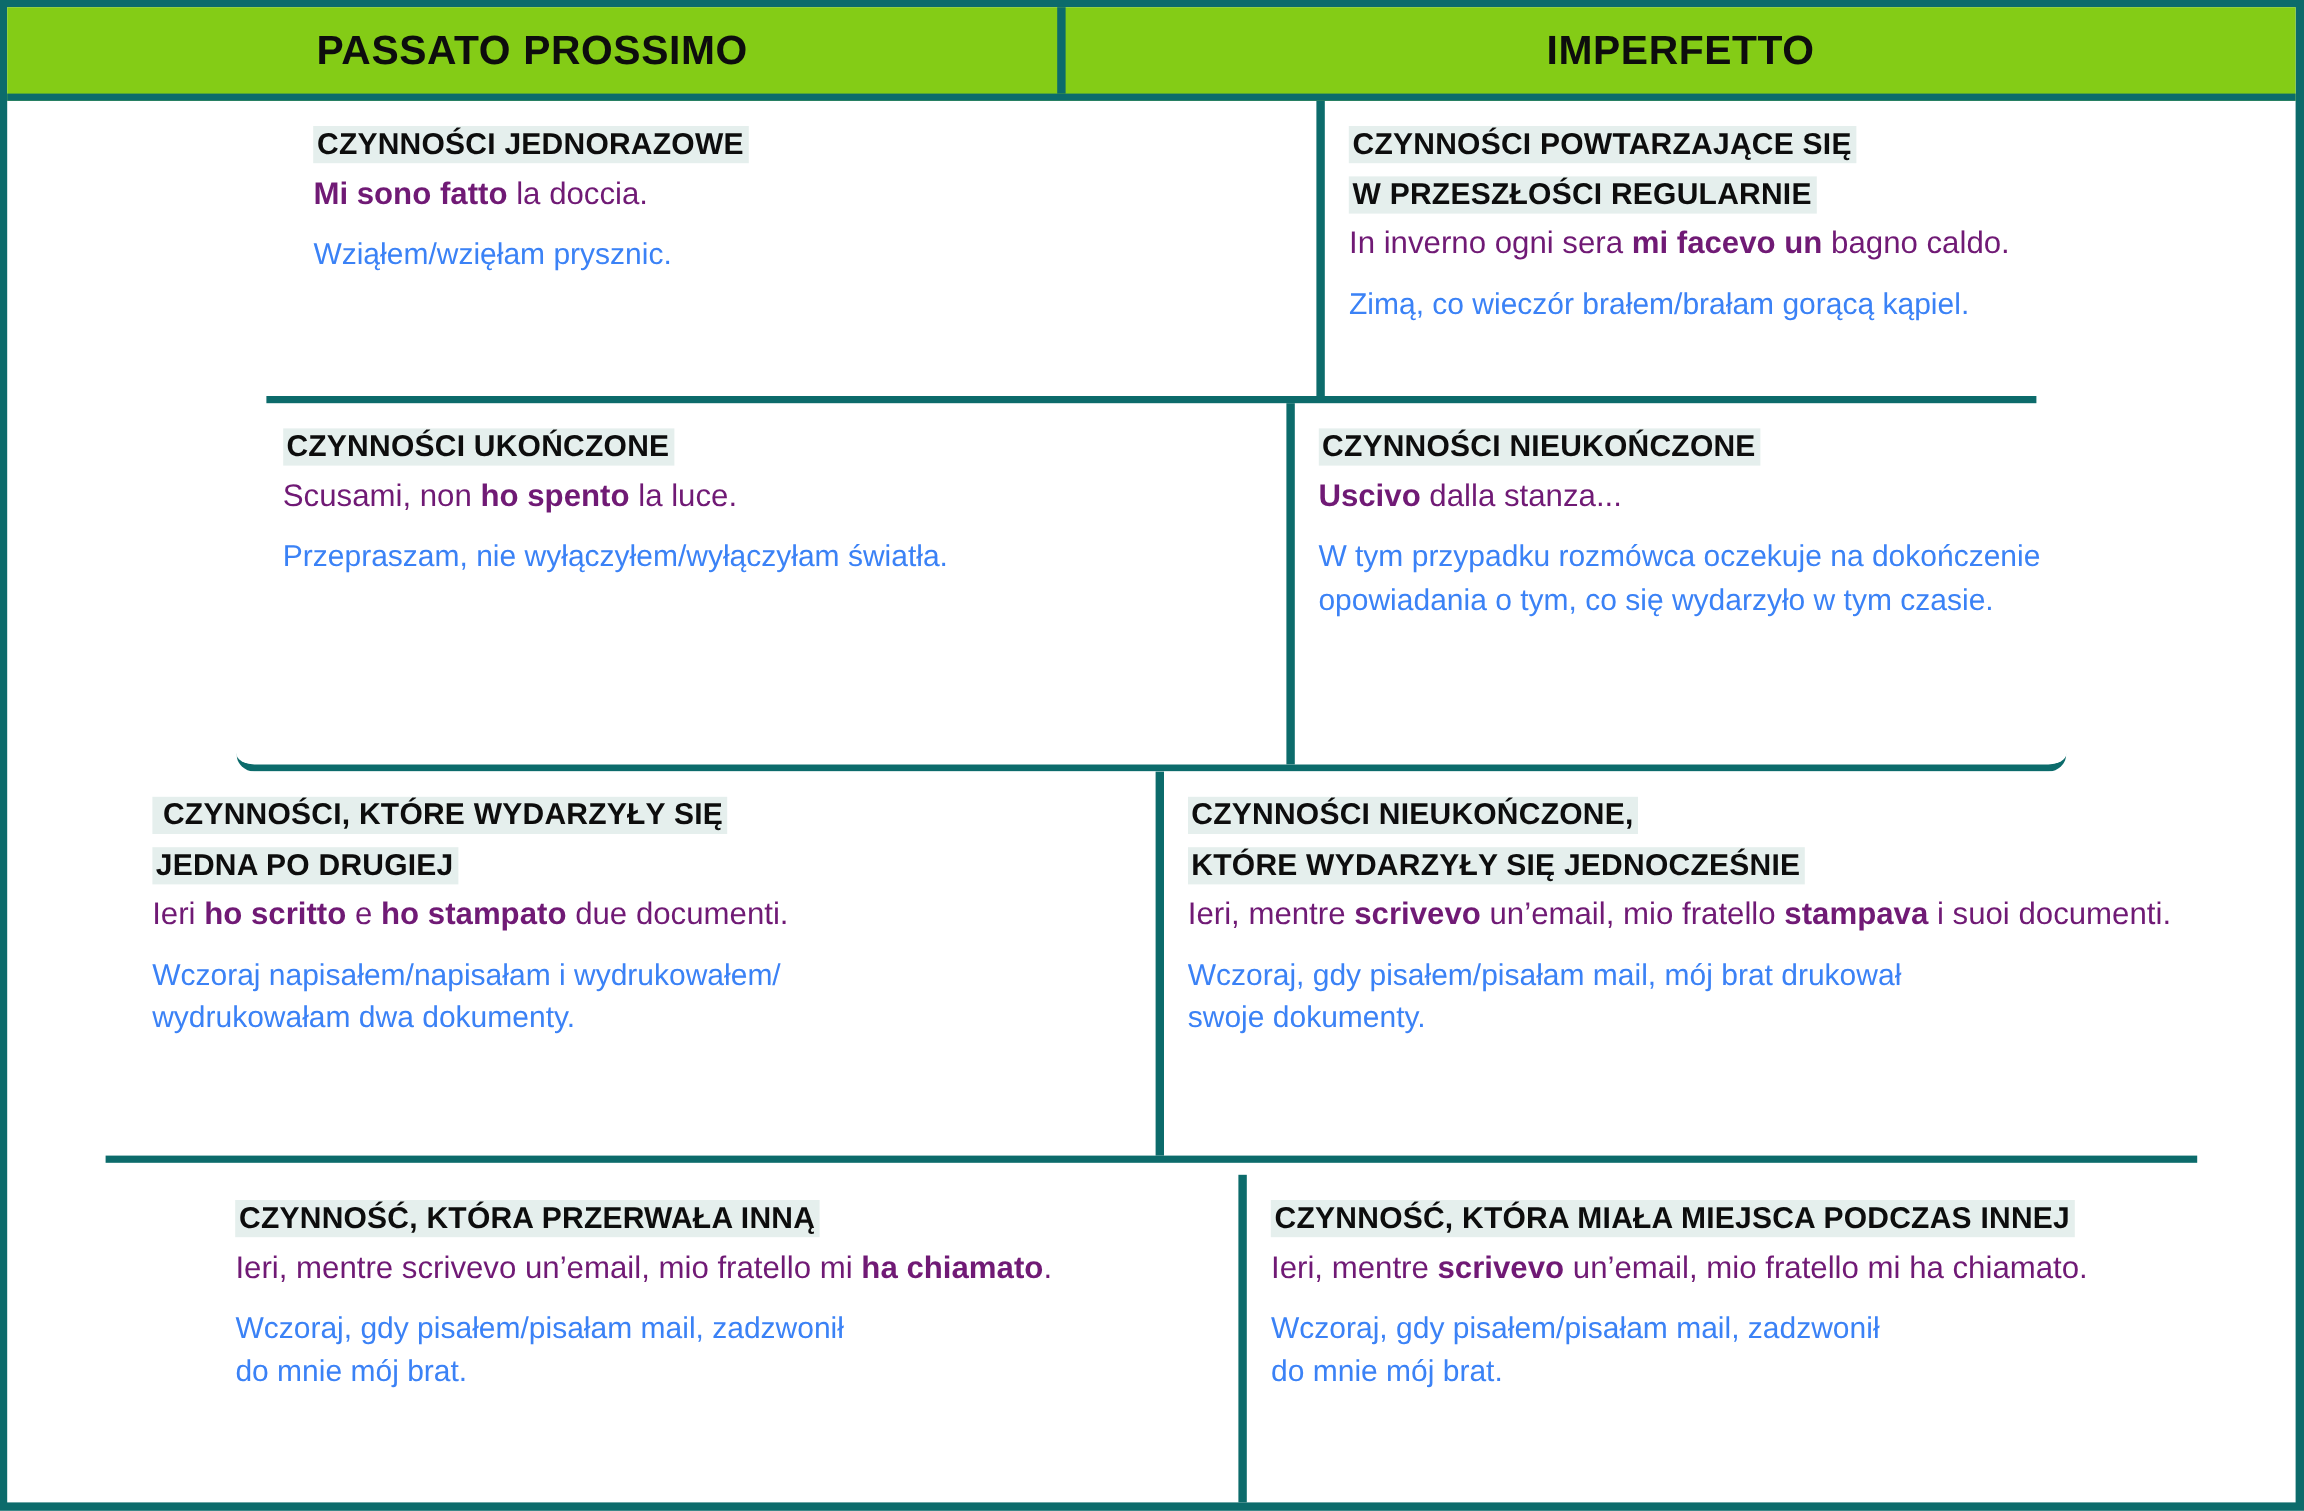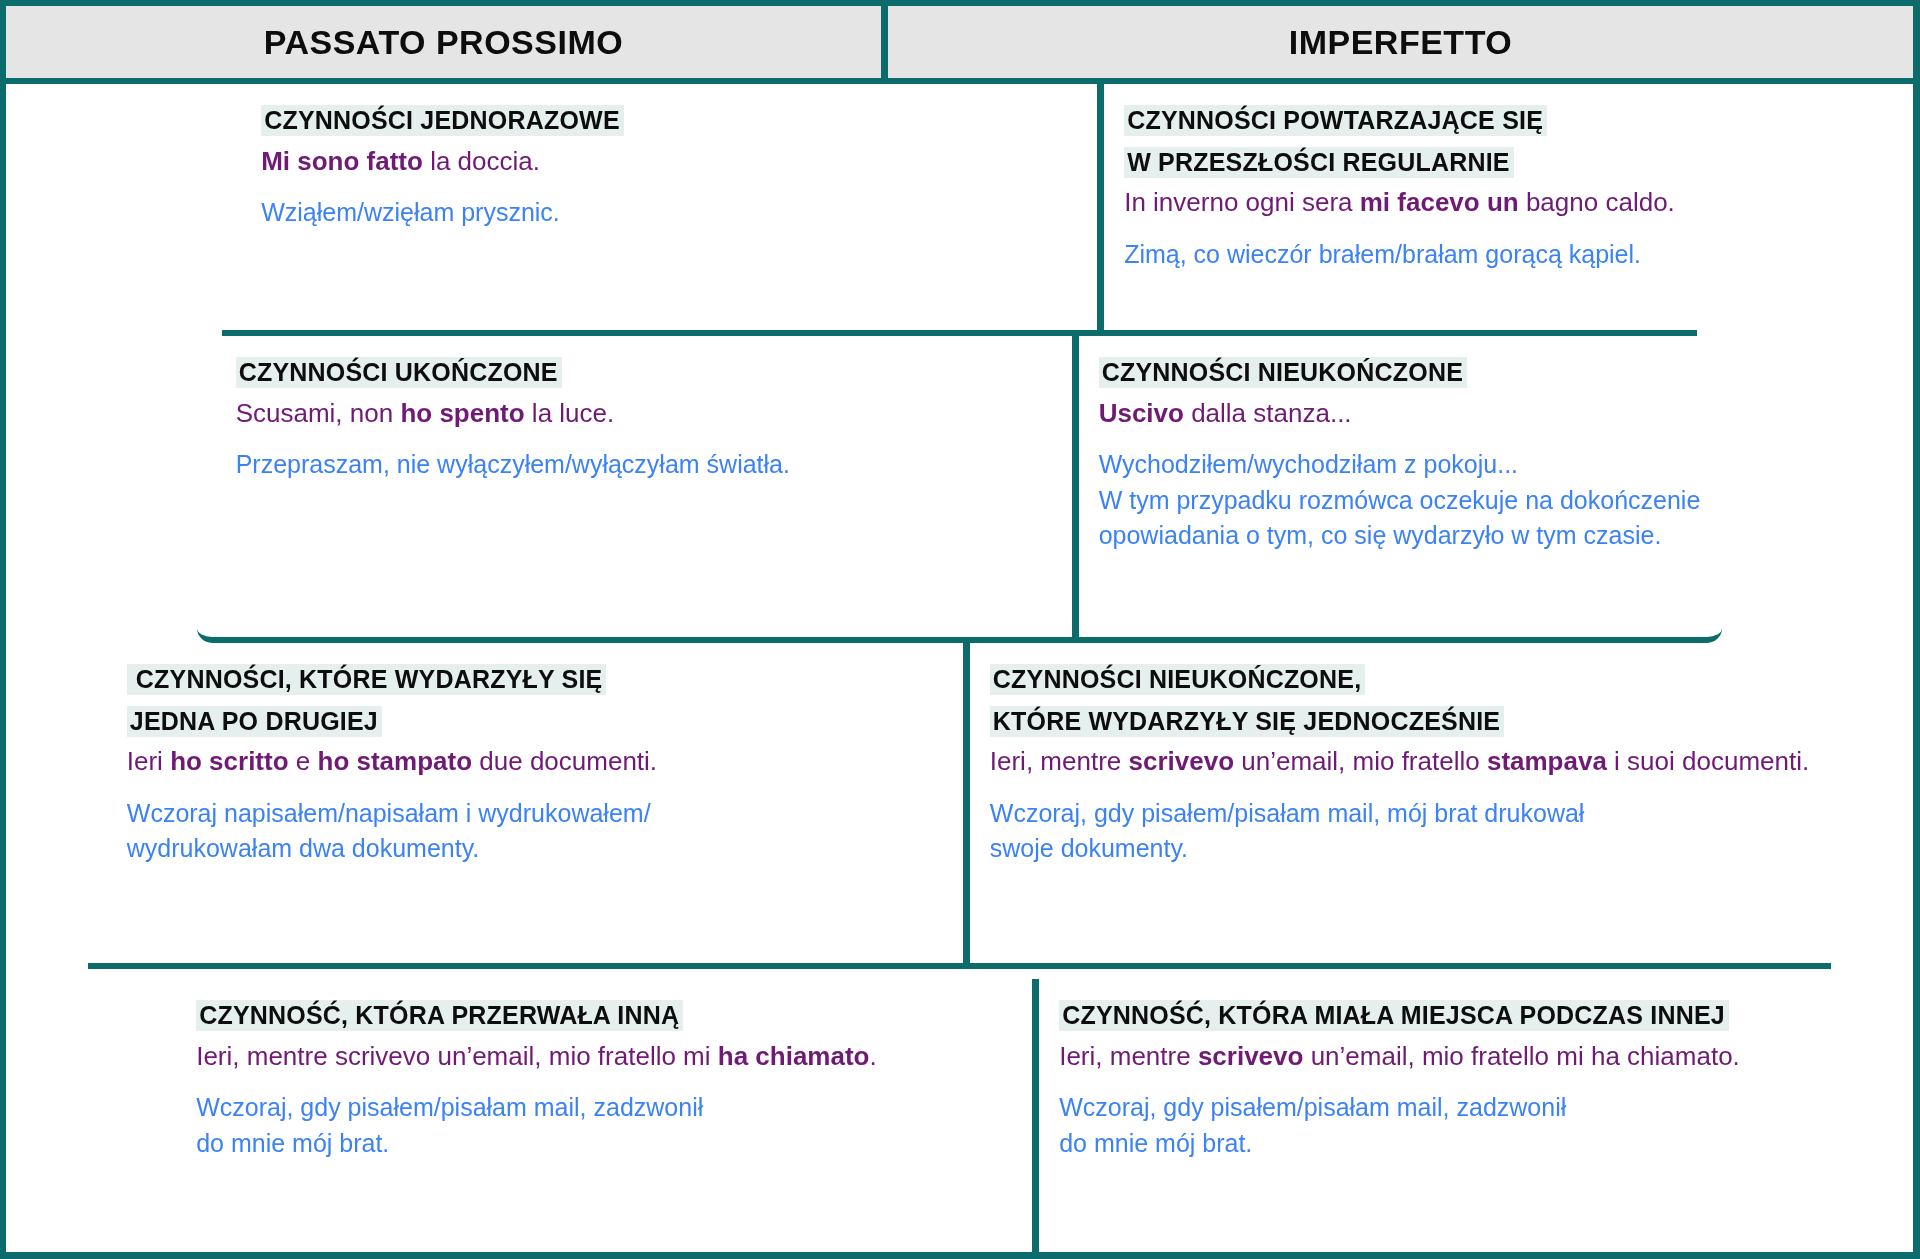--- a/index.html
+++ b/index.html
@@ -31,21 +31,21 @@
     height: 100%;
     background: #ffffff;
     display: flex;
     flex-direction: column;
   }
 
   
   .header-row {
     display: flex;
     flex: 0 0 72px;
-    background: #e5e5e5;
+    background: #84cc16;
     border-bottom: 6px solid #0c6b6b;
   }
   .header-cell {
     display: flex;
     align-items: center;
     justify-content: center;
     box-sizing: border-box;
     height: 100%;
   }
   .header-cell.left  { flex: 0 0 882px; border-right: 7px solid #0c6b6b; }
@@ -167,21 +167,20 @@
           <p class="polish">
               <span class="line">Przepraszam, nie wyłączyłem/wyłączyłam światła.</span>
             </p>
         </div>
         <div class="cell right">
           <div class="label-stack">
               <div class="label-block"><span class="label">CZYNNOŚCI NIEUKOŃCZONE</span></div>
             </div>
           <p class="italian"><b>Uscivo</b><span> dalla stanza...</span></p>
           <p class="polish">
-              <span class="line">Wychodziłem/wychodziłam z pokoju...</span>
               <span class="line">W tym przypadku rozmówca oczekuje na dokończenie</span>
               <span class="line">opowiadania o tym, co się wydarzyło w tym czasie.</span>
             </p>
         </div>
       </div>
 
       <div class="row r3">
         <div class="cell left">
           <div class="label-stack">
               <div class="label-block indented"><span class="label">CZYNNOŚCI, KTÓRE WYDARZYŁY SIĘ</span></div>

